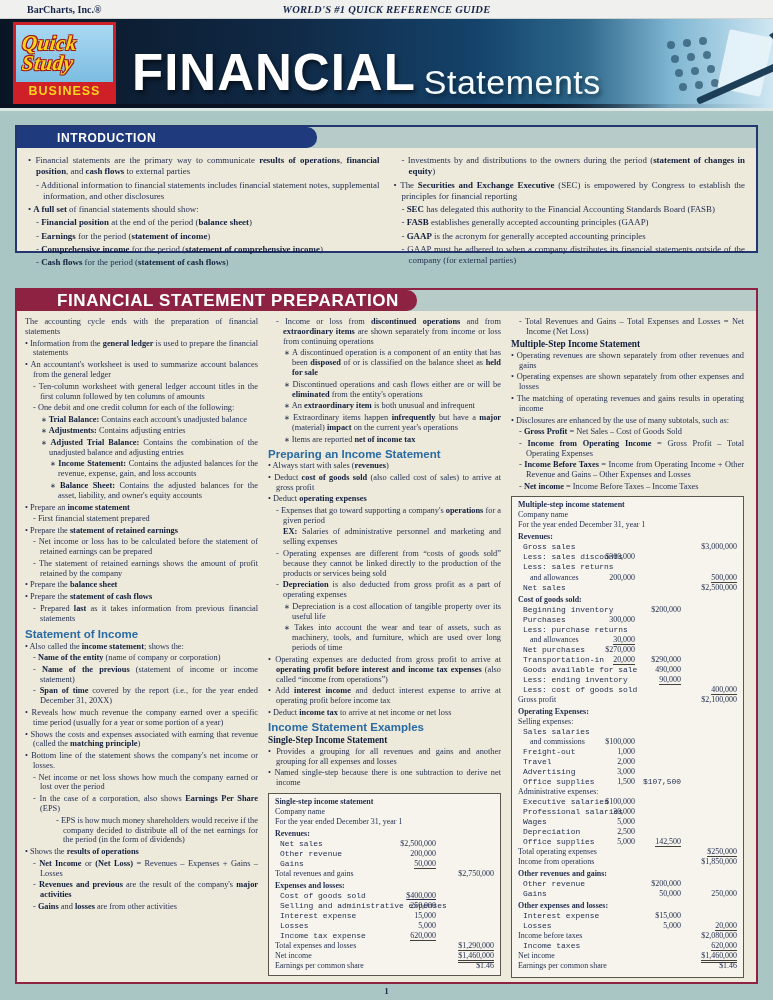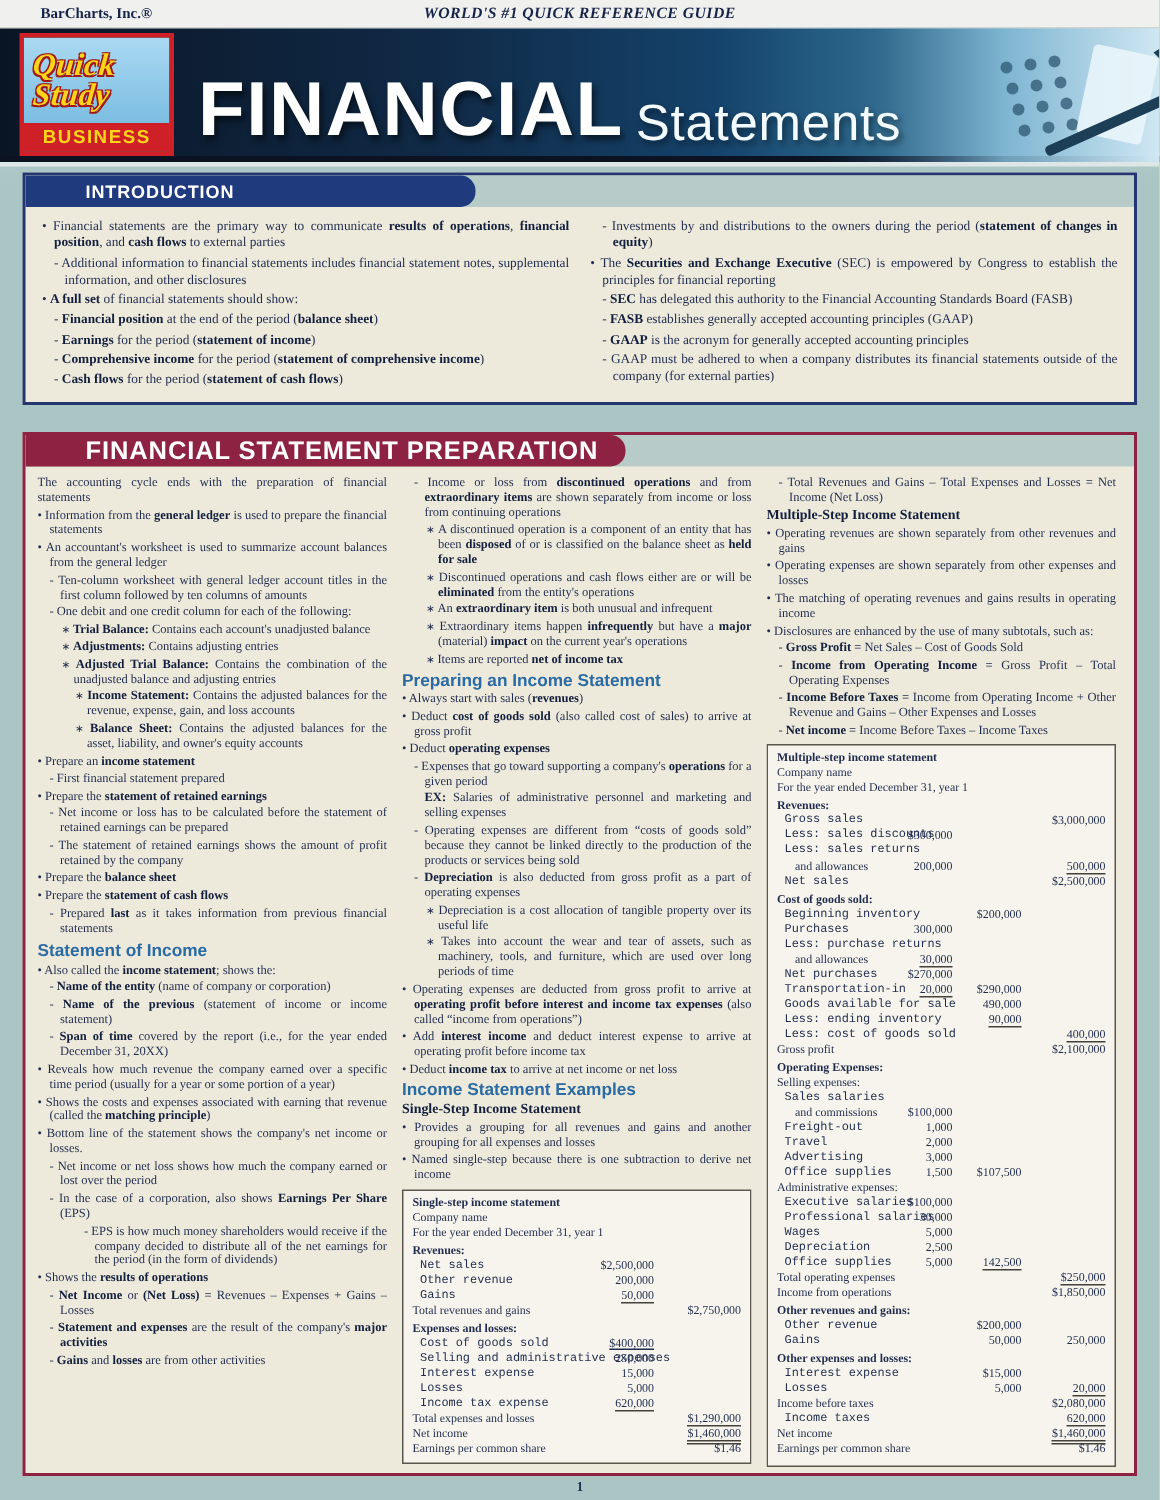--- a/index.html
+++ b/index.html
@@ -24,21 +24,21 @@
   .logo-top{flex:1;display:flex;flex-direction:column;justify-content:center;padding-left:6px;}
   .logo-word{font:bold italic 21px "Liberation Serif",serif;color:var(--logo-yellow);line-height:.95;letter-spacing:.5px;text-shadow:1px 1px 0 #a01818,-1px 1px 0 #a01818,1px -1px 0 #a01818,-1px -1px 0 #a01818;transform:skewX(-6deg);}
   .logo-bottom{background:var(--logo-red);color:var(--logo-yellow);font:bold 12.5px "Liberation Sans",sans-serif;text-align:center;letter-spacing:1px;padding:2px 0 3px;}
   .titlewrap{position:absolute;left:132px;bottom:8px;display:flex;align-items:flex-end;white-space:nowrap;}
   .t1{font:bold 51px "Liberation Sans",sans-serif;color:#fff;letter-spacing:1px;line-height:.9;text-shadow:2px 3px 4px rgba(0,0,0,.55);}
   .t2{font:400 34px "Liberation Sans",sans-serif;color:#f4fbff;margin-left:8px;margin-bottom:-6px;letter-spacing:.5px;text-shadow:2px 3px 4px rgba(0,0,0,.45);}
   .deco{position:absolute;right:0;top:0;height:89px;}
 
   
   .panel{position:absolute;left:15px;width:743px;background:var(--panel-cream);}
-  .panel.intro{top:115px;height:155px;border:2px solid #23366f;}
+  .panel.intro{top:125px;height:128px;border:2px solid #23366f;}
   .panel.prep{top:288px;height:696px;border:2px solid var(--maroon);}
   .tabrow{height:21px;background:var(--strip-teal);display:flex;}
   .tab{height:21px;color:#fff;font:bold 12px "Liberation Sans",sans-serif;letter-spacing:.6px;display:flex;align-items:center;padding:0 18px 0 40px;border-radius:0 10px 10px 0;}
   .tab.navy{background:var(--navy);min-width:300px;}
   .tab.maroon{background:var(--maroon);min-width:330px;font-size:17px;}
 
   .cols2{display:flex;gap:14px;padding:7px 11px;}
   .cols2 .col{flex:1;}
   .cols3{display:flex;gap:10px;padding:6px 8px;height:673px;}
   .cols3 .col{width:233px;overflow:hidden;display:flex;flex-direction:column;}
@@ -186,21 +186,21 @@
           <div class="it b1"><b>Name of the previous</b> (statement of income or income statement)</div>
           <div class="it b1"><b>Span of time</b> covered by the report (i.e., for the year ended December 31, 20XX)</div>
           <div class="it b0">Reveals how much revenue the company earned over a specific time period (usually for a year or some portion of a year)</div>
           <div class="it b0">Shows the costs and expenses associated with earning that revenue (called the <b>matching principle</b>)</div>
           <div class="it b0">Bottom line of the statement shows the company's net income or losses.</div>
           <div class="it b1">Net income or net loss shows how much the company earned or lost over the period</div>
           <div class="it b1">In the case of a corporation, also shows <b>Earnings Per Share</b> (EPS)</div>
           <div class="it b4">EPS is how much money shareholders would receive if the company decided to distribute all of the net earnings for the period (in the form of dividends)</div>
           <div class="it b0">Shows the <b>results of operations</b></div>
           <div class="it b1"><b>Net Income</b> or <b>(Net Loss)</b> = Revenues – Expenses + Gains – Losses</div>
-          <div class="it b1"><b>Statement and expenses</b> are the result of the company's <b>major activities</b></div>
+          <div class="it b1"><b>Revenues and previous</b> are the result of the company's <b>major activities</b></div>
           <div class="it b1"><b>Gains</b> and <b>losses</b> are from other activities</div>
         </div>
       <div class="col">
         <div>
             <div class="it b1">Income or loss from <b>discontinued operations</b> and from <b>extraordinary items</b> are shown separately from income or loss from continuing operations</div>
             <div class="it b2">A discontinued operation is a component of an entity that has been <b>disposed</b> of or is classified on the balance sheet as <b>held for sale</b></div>
             <div class="it b2">Discontinued operations and cash flows either are or will be <b>eliminated</b> from the entity's operations</div>
             <div class="it b2">An <b>extraordinary item</b> is both unusual and infrequent</div>
             <div class="it b2">Extraordinary items happen <b>infrequently</b> but have a <b>major</b> (material) <b>impact</b> on the current year's operations</div>
             <div class="it b2">Items are reported <b>net of income tax</b></div>
@@ -467,21 +467,21 @@
             </div>
             <div class="trow">
               <div class="tlabel ti1">Advertising</div>
               <div class="tcell" style="width: 42px;"><span>3,000</span></div>
               <div class="tcell" style="width: 46px;"></div>
               <div class="tcell" style="width: 56px;"></div>
             </div>
             <div class="trow">
               <div class="tlabel ti1">Office supplies</div>
               <div class="tcell" style="width: 42px;"><span>1,500</span></div>
-              <div class="tcell" style="width: 46px;"><span>$107,500</span></div>
+              <div class="tcell" style="width: 46px; font-family: Liberation Mono, monospace;"><span>$107,500</span></div>
               <div class="tcell" style="width: 56px;"></div>
             </div>
             <div class="trow">
               <div class="tlabel">Administrative expenses:</div>
               <div class="tcell" style="width: 42px;"></div>
               <div class="tcell" style="width: 46px;"></div>
               <div class="tcell" style="width: 56px;"></div>
             </div>
             <div class="trow">
               <div class="tlabel ti1">Executive salaries</div>

